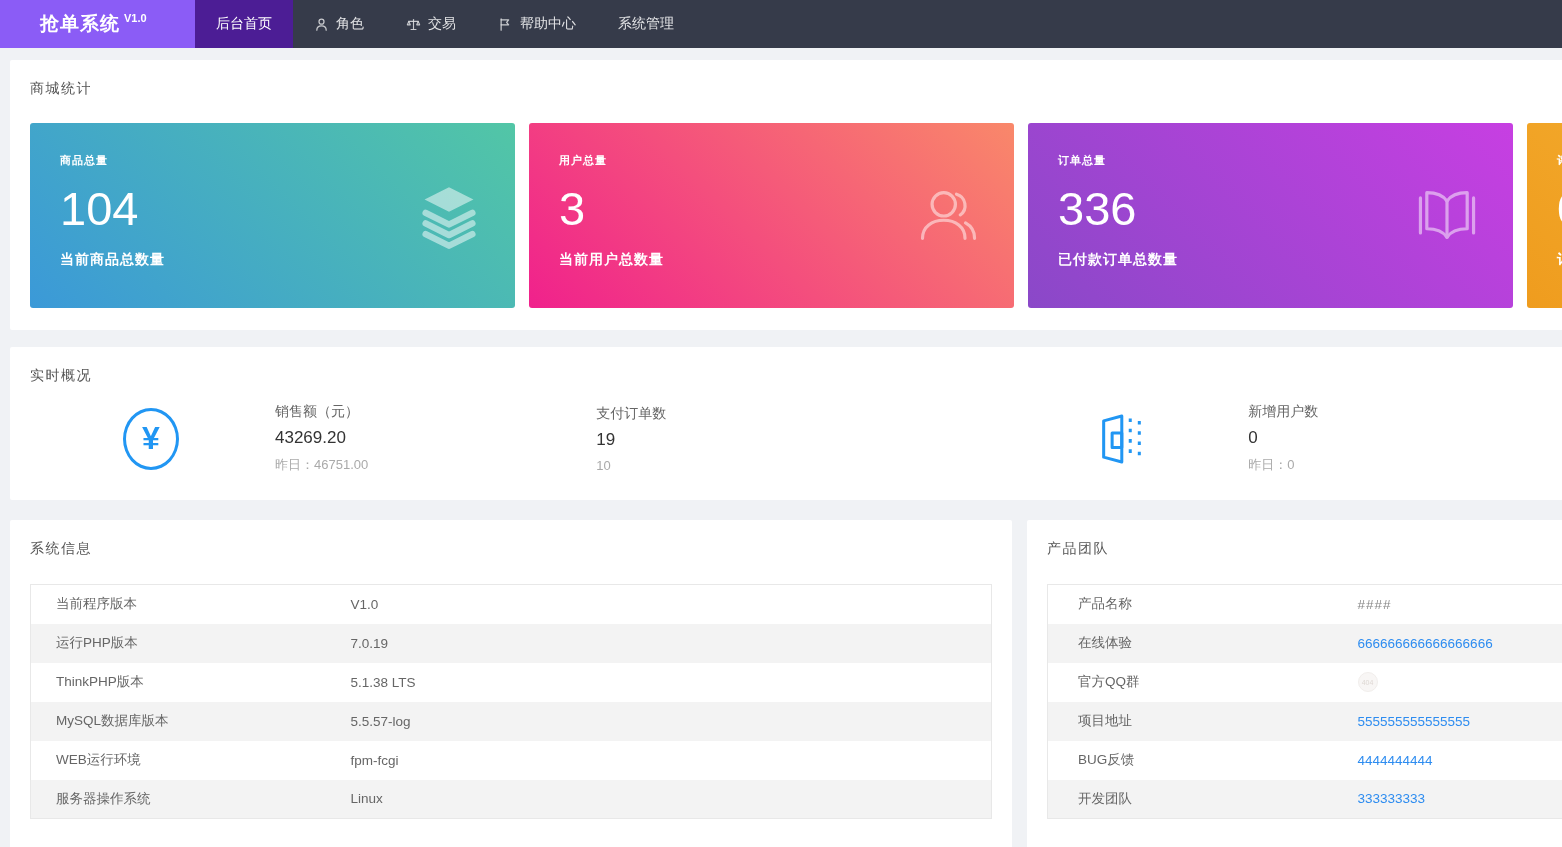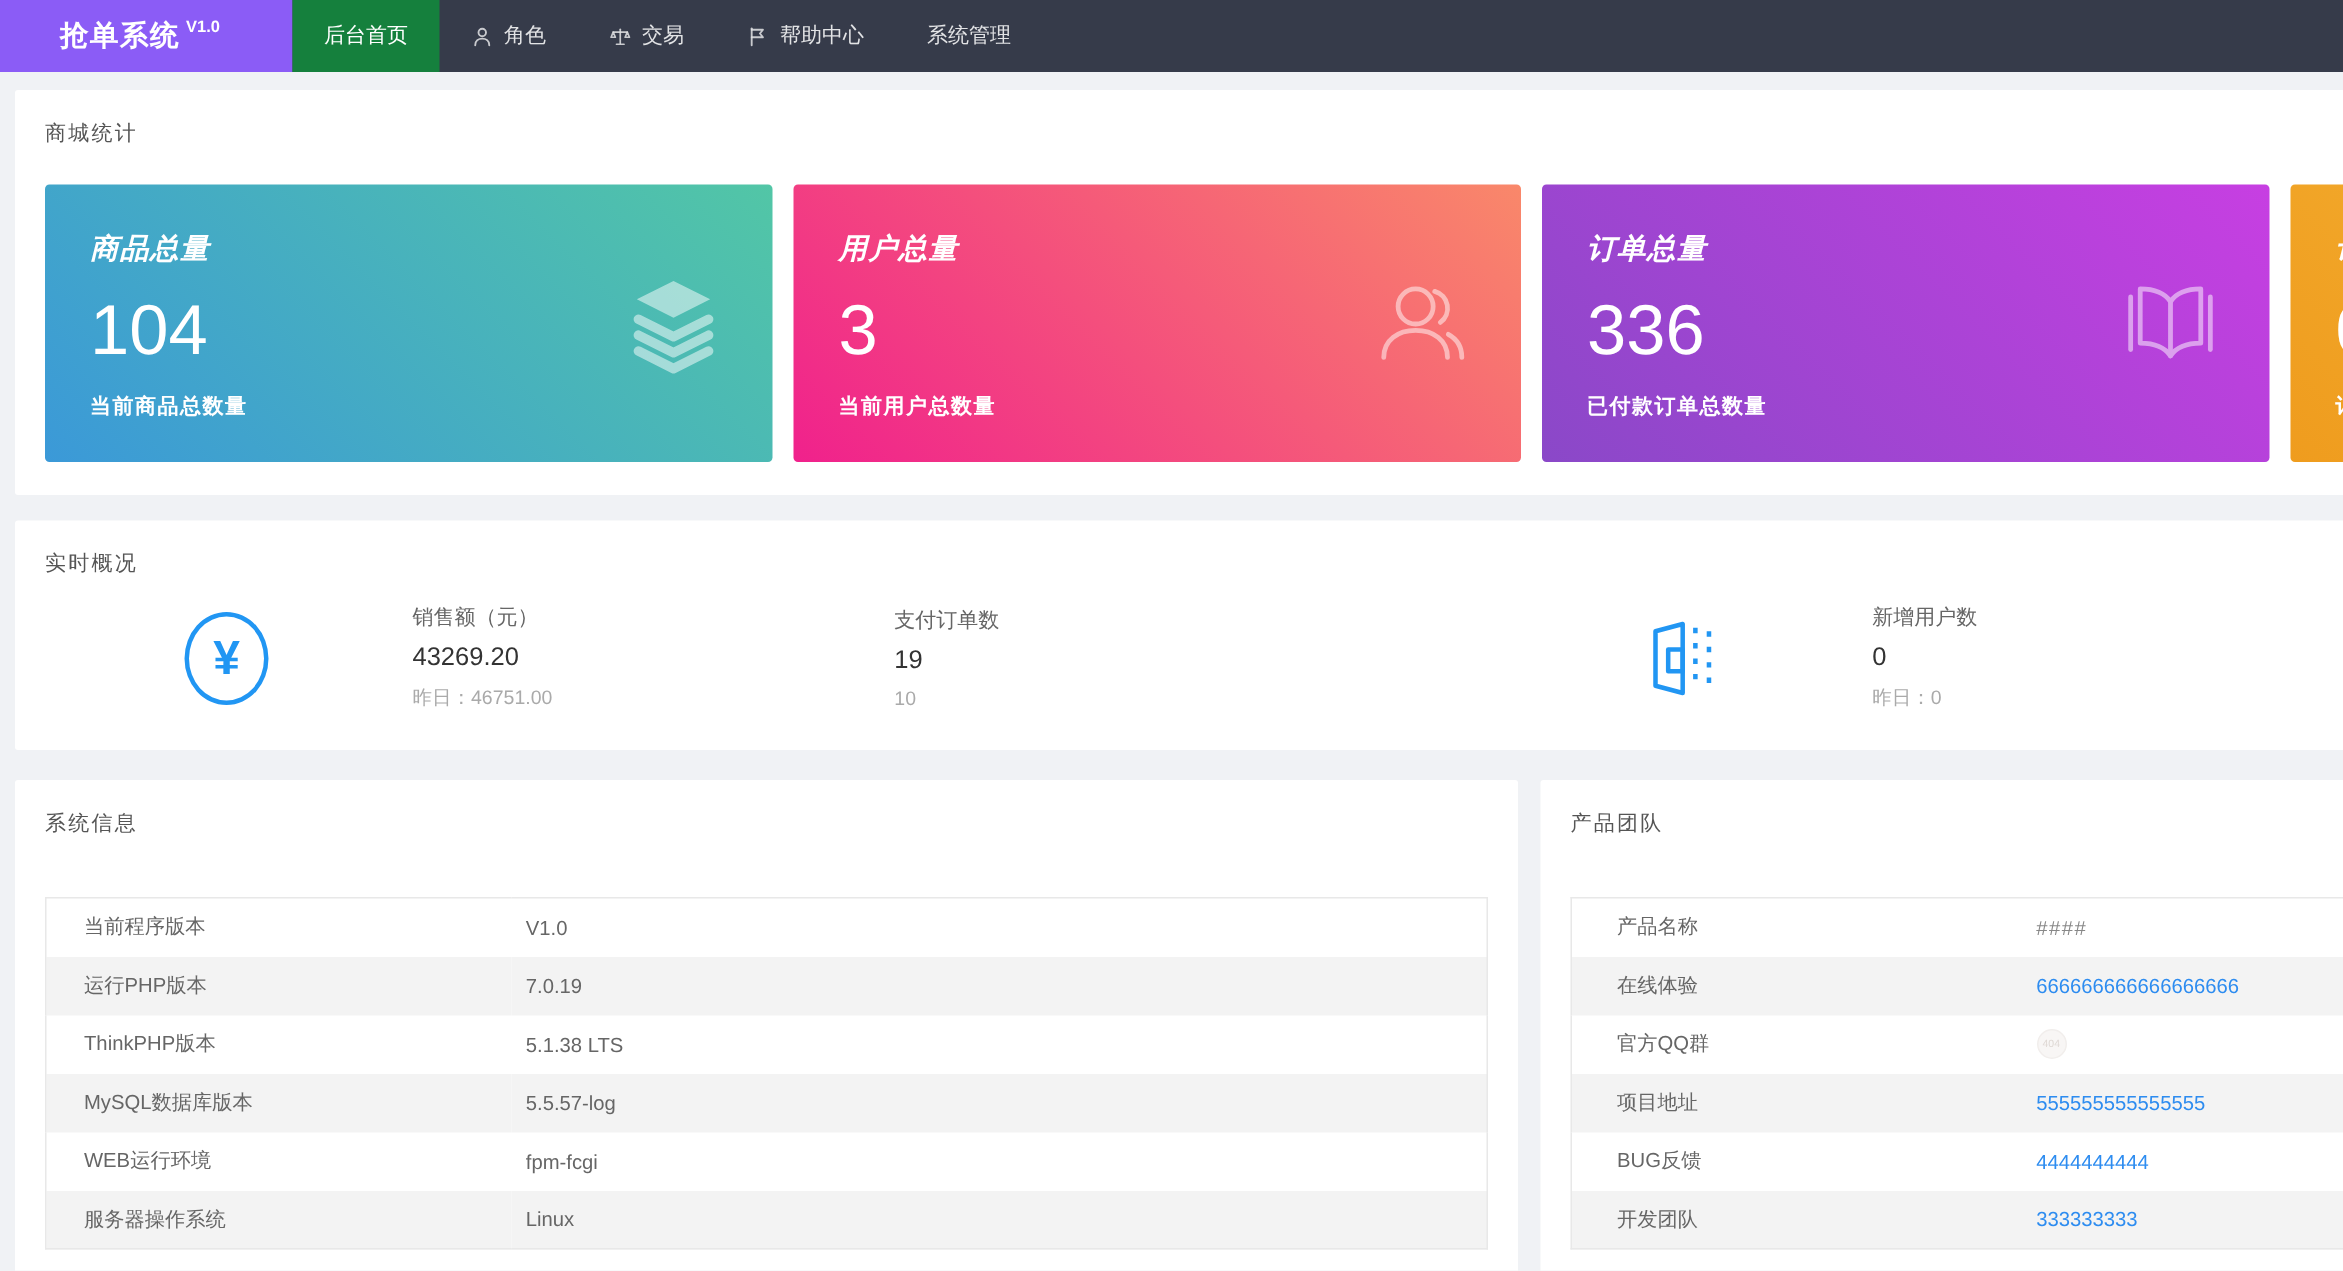--- a/index.html
+++ b/index.html
@@ -15,41 +15,41 @@
     width:195px; background:#8b5cf6; color:#fff;
     display:flex; align-items:center; padding-left:40px;
   }
   .logo-text { font-size:19px; font-weight:bold; letter-spacing:1px; }
   .logo-ver { font-size:11px; margin-left:4px; transform:translateY(-6px); display:inline-block; font-weight:bold; }
   .nav-items { display:flex; }
   .nav-item {
     display:flex; align-items:center; gap:7px; padding:0 21px;
     font-size:14px; color:rgba(255,255,255,.86); cursor:pointer;
   }
-  .nav-item.active { background:#15803d; color:#fff; }
+  .nav-item.active { background:#4c1d95; color:#fff; }
   .nav-icon { width:15px; height:15px; display:inline-flex; opacity:.85; }
   .nav-icon svg { width:100%; height:100%; }
 
   
   .content { width:2020px; padding:12px 10px 0 10px; }
   .panel { background:#fff; border-radius:2px; }
   .panel-title { font-size:14px; color:#555; letter-spacing:1.5px; line-height:20px; }
 
   
   .panel-stats { padding:18px 20px 22px 20px; margin-bottom:17px; }
   .cards { display:flex; gap:14px; margin-top:25px; }
   .card {
     width:485px; min-width:485px; height:185px; border-radius:3px;
     color:#fff; position:relative; padding:30px 30px 0 30px; overflow:hidden;
   }
   .card-1 { background:linear-gradient(45deg,#3b99d8,#52c6a6); }
   .card-2 { background:linear-gradient(45deg,#f0218c,#f9886a); }
   .card-3 { background:linear-gradient(45deg,#8a48c8,#c73fe2); }
   .card-4 { background:linear-gradient(45deg,#ef9c1e,#f6b93c); }
-  .card-title { font-size:19px; font-weight:600; letter-spacing:1px;font-style:italic; }
+  .card-title { font-size:11px; font-weight:600; letter-spacing:1px; }
   .card-value { font-size:47px; line-height:52px; margin:15px 0 16px 0; font-weight:400; }
   .card-label { font-size:14px; font-weight:600; letter-spacing:1px; }
   .card-icon {
     position:absolute; right:32px; top:50%; transform:translateY(-50%);
     width:68px; height:68px; opacity:.5;
   }
   .card-icon svg { width:100%; height:100%; }
 
   
   .panel-realtime { padding:18px 20px 26px 20px; margin-bottom:20px; }
@@ -64,21 +64,21 @@
   .metric { margin-left:96px; }
   .metric.second { margin-left:228px; }
   .metric-label { font-size:14px; color:#666; margin-bottom:7px; }
   .metric-value { font-size:17px; color:#333; margin-bottom:8px; }
   .metric-sub { font-size:13px; color:#aaa; }
 
   
   .panel-row { display:flex; gap:15px; align-items:stretch; }
   .panel-sys { width:1002px; min-width:1002px; padding:18px 20px 60px 20px; }
   .panel-team { flex:1; padding:18px 20px 60px 20px; }
-  .info-table { width:100%; border-collapse:collapse; margin-top:40px; border:1px solid #e8e8e8;padding-left:28px; }
+  .info-table { width:100%; border-collapse:collapse; margin-top:26px; border:1px solid #e8e8e8;padding-left:28px; }
   .info-table tr:nth-child(even) { background:#f3f3f3; }
   .info-table td { height:39px; font-size:13.5px; color:#666; vertical-align:middle; }
   .td-label { width:310px; padding-left:25px; }
   .panel-team .td-label { width:300px; padding-left:30px; }
   .td-value { padding-left:10px; color:#666; }
   .link { color:#2d8cf0; cursor:pointer; text-decoration:none; }
   .muted-val { color:#888; letter-spacing:1px; }
   .qq-badge {
     display:inline-flex; width:20px; height:20px; border-radius:50%;
     background:#f8f6f5; color:#ded8d4; font-size:7px;

